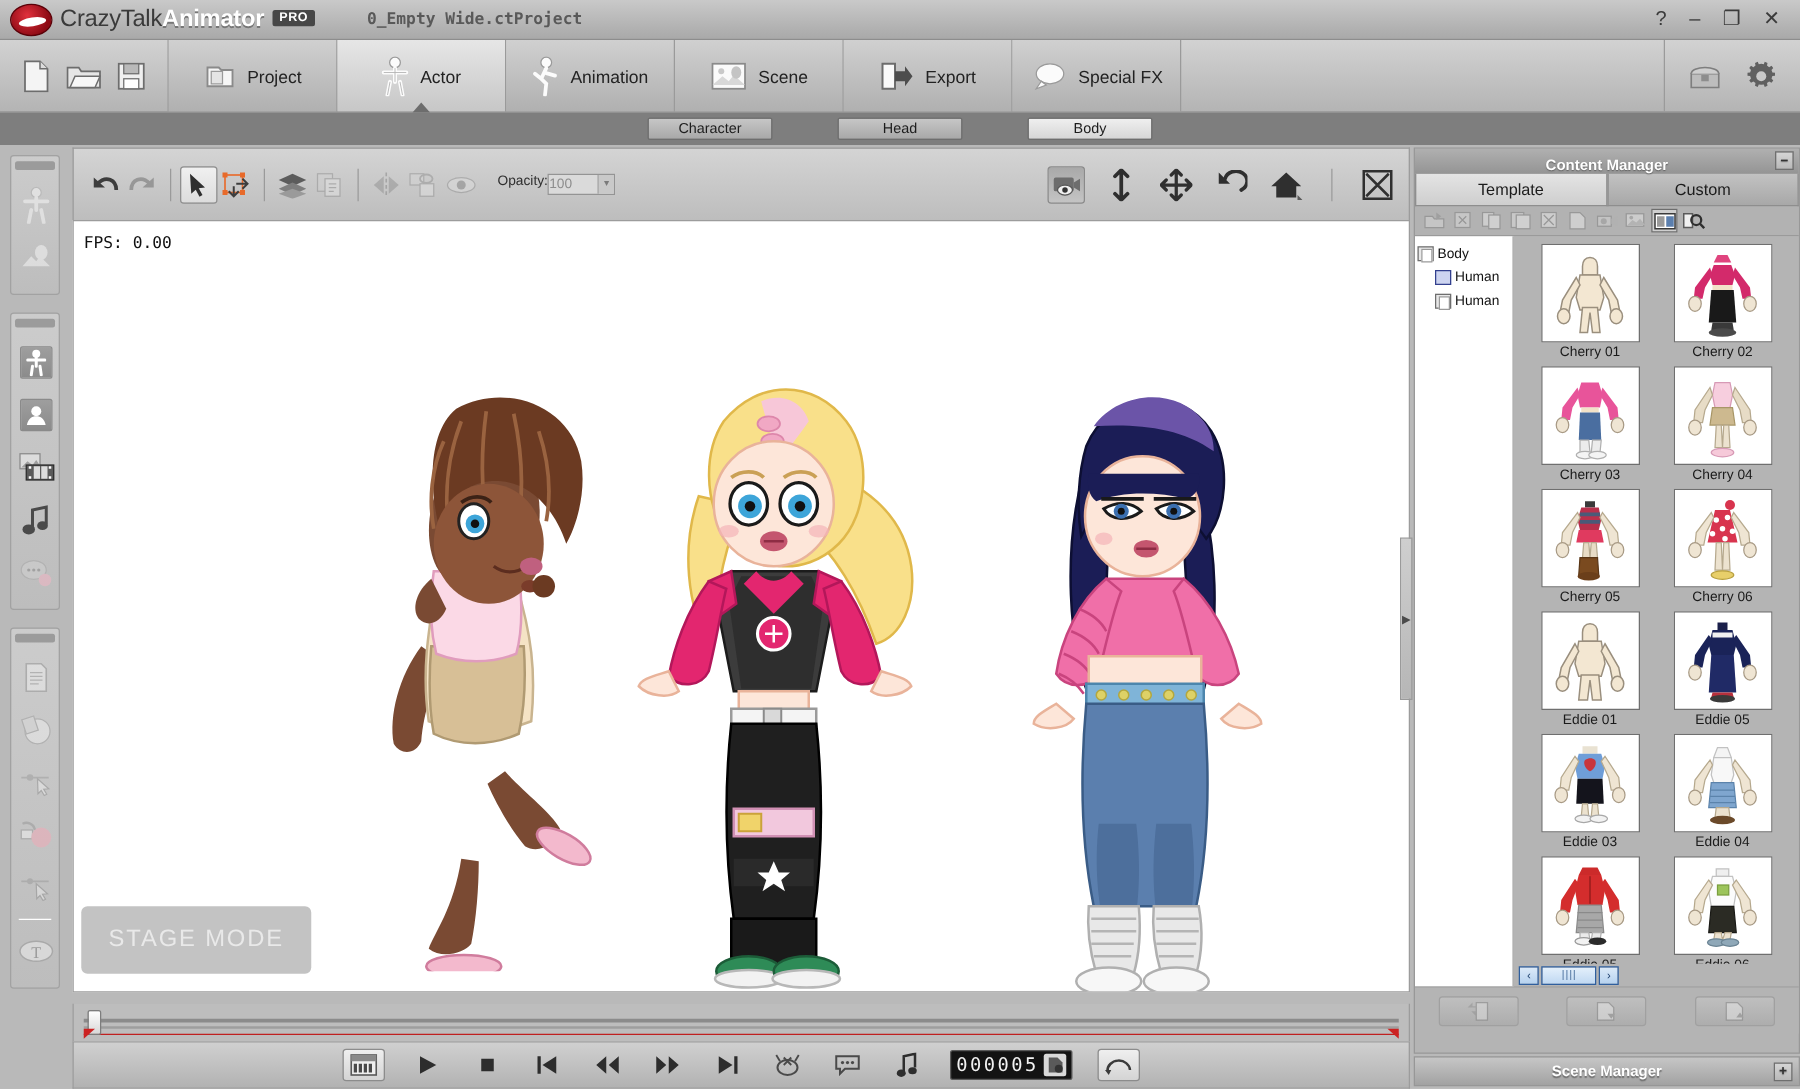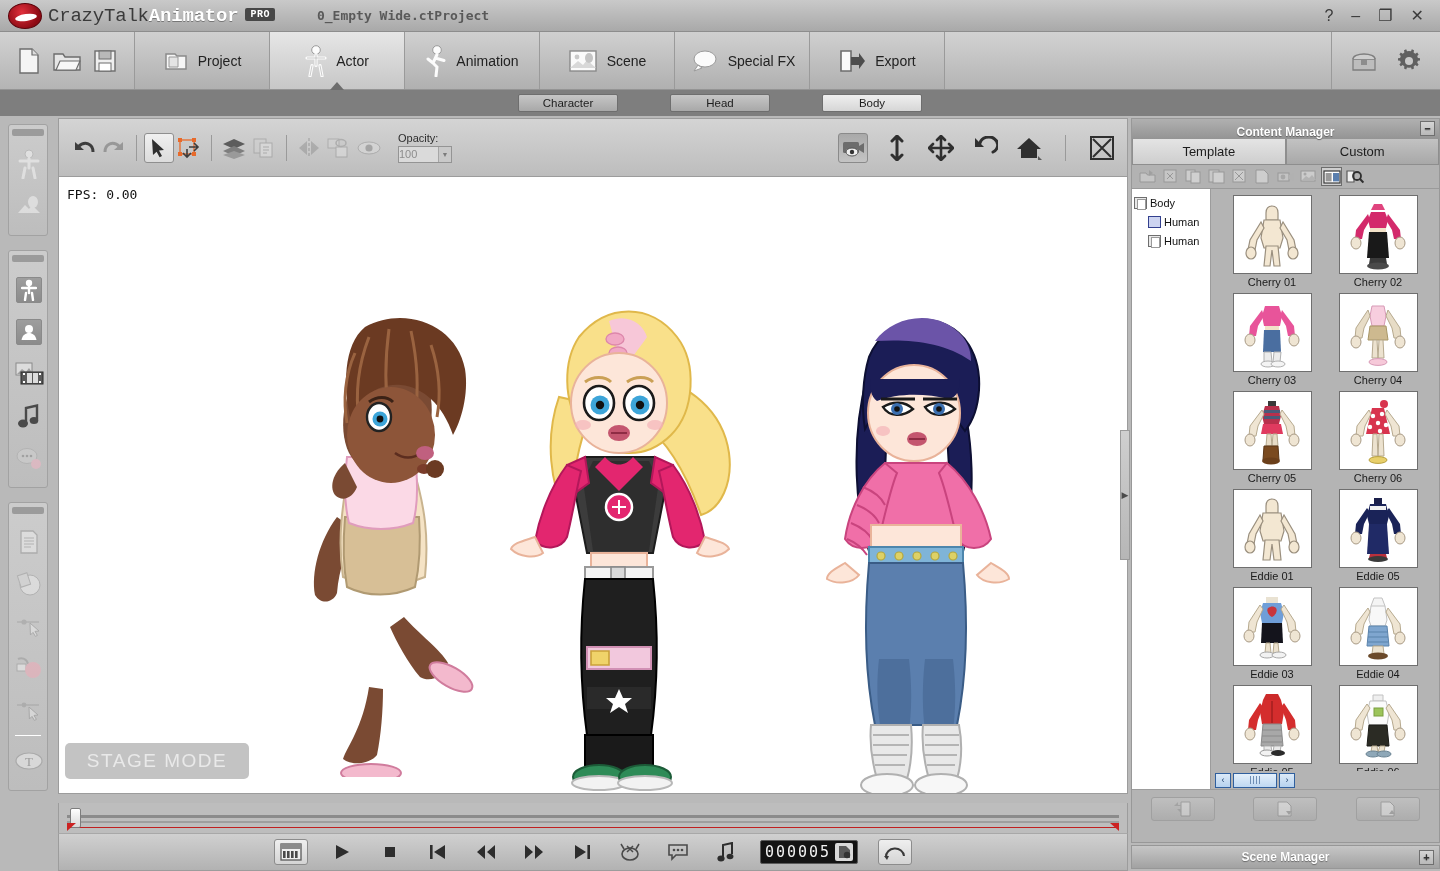--- a/index.html
+++ b/index.html
@@ -22,21 +22,21 @@
     width: 34px; height: 26px; margin-left: 8px; margin-right: 6px;
     border-radius: 50%;
     background: radial-gradient(circle at 40% 35%, #e0303c, #8d0a14 70%);
     position: relative; border: 1px solid #5a0008;
   }
   .logo-lips:after {
     content: ""; position: absolute; left: 6px; top: 10px;
     width: 22px; height: 7px; border-radius: 50%; background: #fff;
     transform: rotate(-8deg);
   }
-  .brand { font-size: 19px; color: #2b2b2b; letter-spacing: -.2px; font-family: Liberation Mono, monospace; }
+  .brand { font-size: 19px; color: #2b2b2b; letter-spacing: -.2px; }
   .brand b { font-weight: bold; color: #fff; text-shadow: 0 1px 0 #777; }
   .brand .light { font-weight: normal; color: #3a3a3a; }
   .pro-badge {
     display: inline-block; background: #474747; color: #fff;
     font-size: 10px; font-weight: bold; padding: 1px 5px;
     border-radius: 2px; margin-left: 7px; vertical-align: 4px;
     letter-spacing: .5px;
   }
   .proj-name {
     margin-left: 42px; font-family: "DejaVu Sans Mono", monospace;
@@ -103,41 +103,41 @@
   .workspace {
     position: absolute; left: 58px; top: 118px; width: 1070px; height: 58px;
     background: linear-gradient(#d4d4d4, #bdbdbd);
     border: 1px solid #9c9c9c; border-bottom: none;
     display: flex; align-items: center; padding: 0 10px;
   }
   .tb-btn { width: 30px; height: 30px; display: flex; align-items: center; justify-content: center; border-radius: 3px; }
   .tb-btn.boxed { border: 1px solid #8f8f8f; background: linear-gradient(#f0f0f0,#dcdcdc); }
   .tb-btn.pressed { border: 1px solid #8a8a8a; background: linear-gradient(#a9a9a9,#c4c4c4); }
   .tb-sep { width: 1px; height: 26px; background: #9a9a9a; margin: 0 7px; }
-  .opacity-box { margin-left: 14px; display: flex; flex-direction: column; }
+  .opacity-box { margin-left: 14px; display: flex; flex-direction: row; }
   .opacity-label { font-size: 11px; color: #2e2e2e; margin-bottom: 2px; }
   .opacity-input {
     width: 54px; height: 17px; background: #dadada; border: 1px solid #949494;
     font-size: 11px; color: #8d8d8d; padding-left: 0; line-height: 15px;
     display: flex; align-items: center; justify-content: space-between;
   }
   .opacity-input .caret { width: 13px; height: 15px; background: #c9c9c9; border-left: 1px solid #a6a6a6;
     display: flex; align-items: center; justify-content: center; font-size: 7px; color: #7b7b7b;}
 
   .canvas {
     position: absolute; left: 58px; top: 176px; width: 1070px; height: 618px;
     background: #ffffff; border: 1px solid #9c9c9c; overflow: hidden;
   }
   .fps {
     position: absolute; left: 8px; top: 10px; font-family: "DejaVu Sans Mono", monospace;
     font-size: 13px; color: #111;
   }
   .stage-mode {
     position: absolute; left: 6px; bottom: 14px;
-    width: 184px; height: 36px; border-radius: 5px;
+    width: 184px; height: 54px; border-radius: 5px;
     background: #c3c3c3; color: #e9e9e9;
     font-size: 19px; letter-spacing: 1.5px;
     display: flex; align-items: center; justify-content: center;
   }
 
   
   .view-handle {
     position: absolute; left: 1120px; top: 430px; width: 10px; height: 130px;
     background: linear-gradient(#cfcfcf,#b6b6b6); border: 1px solid #9a9a9a;
     display: flex; align-items: center; justify-content: center;
@@ -339,35 +339,35 @@
               <rect x="2" y="3" width="26" height="20" fill="#fafafa" stroke="#8a8a8a" stroke-width="1.4"></rect>
               <circle cx="9" cy="9" r="2.4" fill="#c9c9c9"></circle>
               <path d="M2 20l8-7 5 4 4-5 9 8z" fill="#d8d8d8"></path>
               <ellipse cx="21" cy="10" rx="4" ry="5" fill="#c4c4c4"></ellipse>
             </svg>
         </span>
         <span>Scene</span>
       </div>
       <div class="tab">
         <span>
+          <svg width="28" height="26" viewBox="0 0 28 26">
+              <path d="M3 3h10v20H3z" fill="#fafafa" stroke="#6d6d6d" stroke-width="1.6"></path>
+              <path d="M13 9h8v-4l6 8-6 8v-4h-8z" fill="#4d4d4d"></path>
+            </svg>
+        </span>
+        <span>Export</span>
+      </div>
+      <div class="tab">
+        <span>
           <svg width="30" height="26" viewBox="0 0 30 26">
               <ellipse cx="16" cy="11" rx="11" ry="8" fill="#fbfbfb" stroke="#9a9a9a"></ellipse>
               <path d="M9 17l-4 6 8-3z" fill="#fbfbfb" stroke="#9a9a9a"></path>
             </svg>
         </span>
         <span>Special FX</span>
-      </div>
-      <div class="tab">
-        <span>
-          <svg width="28" height="26" viewBox="0 0 28 26">
-              <path d="M3 3h10v20H3z" fill="#fafafa" stroke="#6d6d6d" stroke-width="1.6"></path>
-              <path d="M13 9h8v-4l6 8-6 8v-4h-8z" fill="#4d4d4d"></path>
-            </svg>
-        </span>
-        <span>Export</span>
       </div>
     </div>
 
     <div class="ribbon-right">
       <span>
         <svg width="28" height="24" viewBox="0 0 28 24">
             <path d="M3 10h22v11H3z" fill="#bdbdbd" stroke="#7e7e7e" stroke-width="1.3"></path>
             <path d="M3 10a11 5 0 0 1 22 0" fill="#cfcfcf" stroke="#7e7e7e" stroke-width="1.3"></path>
             <rect x="11" y="11" width="6" height="5" fill="#8d8d8d"></rect>
           </svg>

